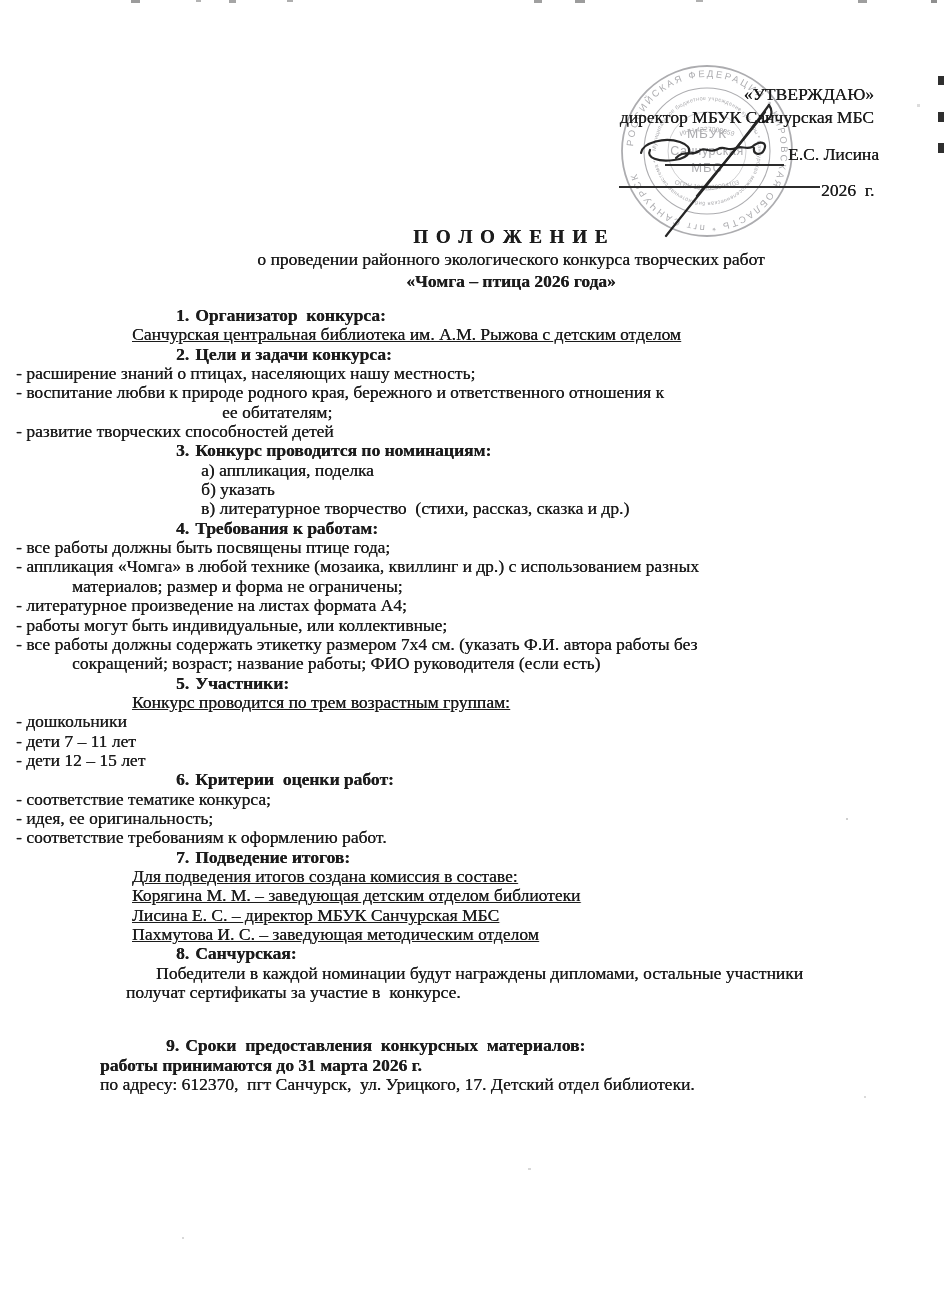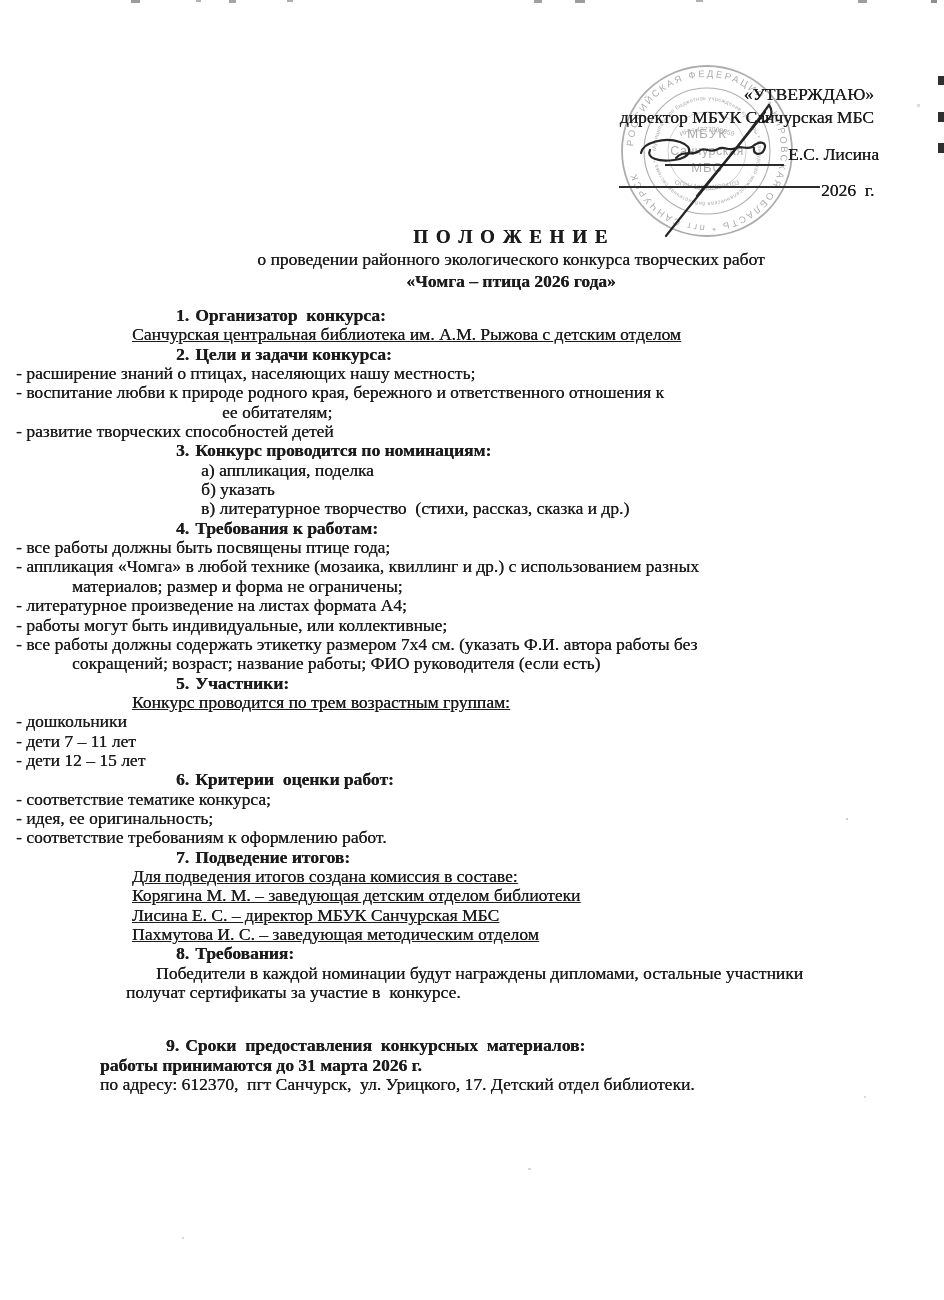--- a/index.html
+++ b/index.html
@@ -148,21 +148,21 @@
       <div class="line txt ind-dash">- дети 12 – 15 лет</div>
       <div class="line txt heading"><span class="sec-num">6.</span><span>Критерии  оценки работ:</span></div>
       <div class="line txt ind-dash">- соответствие тематике конкурса;</div>
       <div class="line txt ind-dash">- идея, ее оригинальность;</div>
       <div class="line txt ind-dash">- соответствие требованиям к оформлению работ.</div>
       <div class="line txt heading"><span class="sec-num">7.</span><span>Подведение итогов:</span></div>
       <div class="line txt ind-body">Для подведения итогов создана комиссия в составе:</div>
       <div class="line txt ind-body">Корягина М. М. – заведующая детским отделом библиотеки</div>
       <div class="line txt ind-body">Лисина Е. С. – директор МБУК Санчурская МБС</div>
       <div class="line txt ind-body">Пахмутова И. С. – заведующая методическим отделом</div>
-      <div class="line txt heading"><span class="sec-num">8.</span><span>Требования:</span></div>
+      <div class="line txt heading"><span class="sec-num">8.</span><span>Санчурская:</span></div>
       <div class="line txt ind-para">Победители в каждой номинации будут награждены дипломами, остальные участники</div>
       <div class="line txt ind-flush2">получат сертификаты за участие в  конкурсе.</div>
       <div class="line txt heading gap-before heading-s9"><span class="sec-num">9.</span><span>Сроки  предоставления  конкурсных  материалов:</span></div>
       <div class="line txt ind-s9 bold">работы принимаются до 31 марта 2026 г.</div>
       <div class="line txt ind-s9">по адресу: 612370,  пгт Санчурск,  ул. Урицкого, 17. Детский отдел библиотеки.</div>
     </div>
 
 </div>
 
 </body></html>

